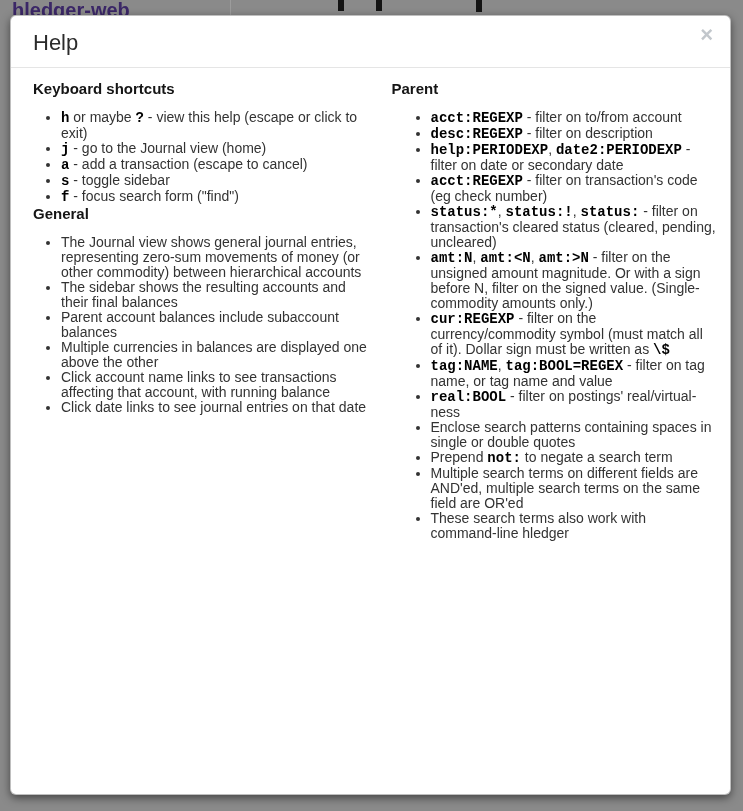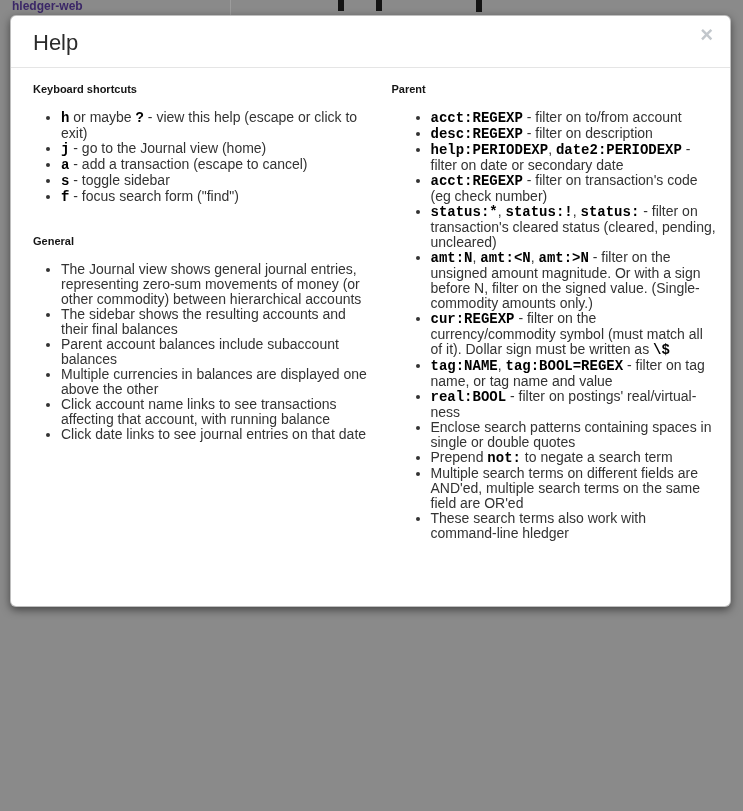--- a/index.html
+++ b/index.html
@@ -11,36 +11,36 @@
     color:#333;
   }
 
   
   .bg-strip {
     position:absolute; top:0; left:0; width:743px; height:15px;
     overflow:hidden;
   }
   .brand {
     position:absolute; left:12px; top:-1px;
-    font-size:12px; font-weight:bold; color:#3b2767;
+    font-size:20px; font-weight:bold; color:#3b2767;
     text-decoration:none; white-space:nowrap;
   }
   .bg-divider {
     position:absolute; left:230px; top:0; width:1px; height:15px;
     background:#9c9c9c;
   }
   .bg-frag { position:absolute; top:0; background:#141414; }
   .frag1 { left:338px; width:6px; height:11px; }
   .frag2 { left:376px; width:6px; height:11px; }
   .frag3 { left:476px; width:6px; height:12px; }
 
   
   .modal {
     position:absolute; left:10px; top:15px;
-    width:721px; height:592px;
+    width:721px; height:780px;
     background:#ffffff;
     border:1px solid rgba(0,0,0,0.25);
     border-radius:6px;
     box-shadow:0 3px 9px rgba(0,0,0,0.5);
     overflow:hidden;
   }
   .modal-header {
     position:relative;
     padding:12px 20px 9px 22px;
     border-bottom:1px solid #e5e5e5;
@@ -56,24 +56,24 @@
     font-family:"Liberation Sans", sans-serif;
   }
   .modal-body {
     display:flex;
     padding:12px 14px 20px 22px;
   }
   .col { width:50%; }
   .col-right { padding-left:17px; }
 
   .section-heading {
-    font-size:11px; font-weight:bold; color:#151515;
+    font-size:15px; font-weight:bold; color:#151515;
     line-height:18px;
   }
-  .section + .section { margin-top:27px; }
+  .section + .section { }
   .help-list {
     margin-top:12px;
     list-style:disc outside;
     font-size:14px; line-height:15px; color:#333;
   }
   .col-left .help-list { padding-left:28px; max-width:336px; }
   .col-right .help-list { padding-left:39px; }
   .help-list li { margin:0; }
   code {
     font-family:"Liberation Mono", monospace;

